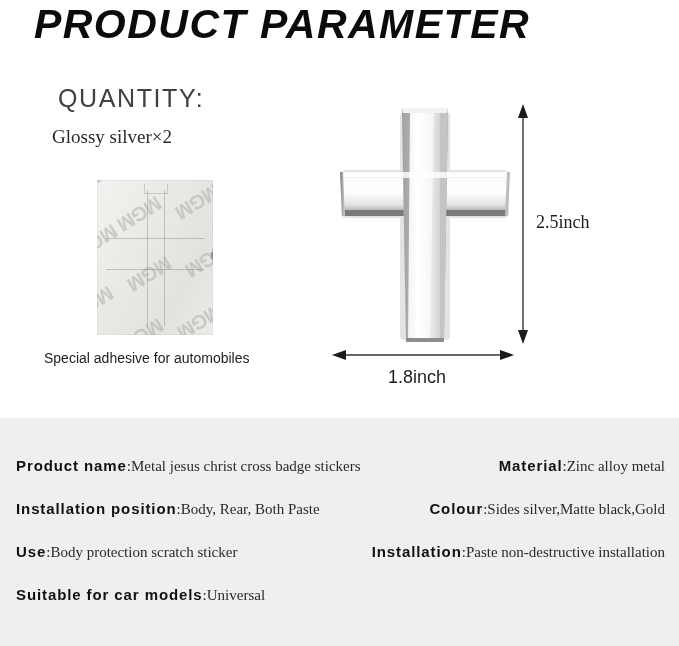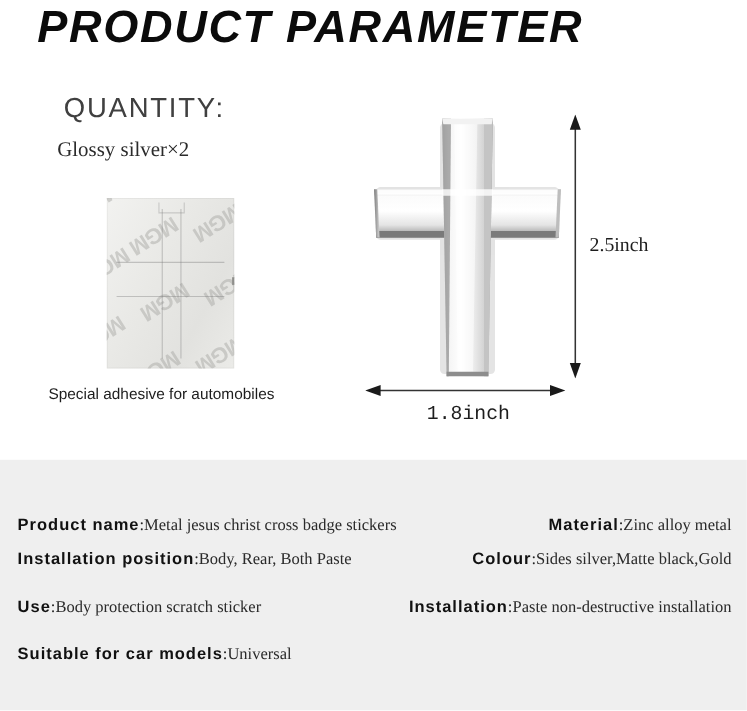--- a/index.html
+++ b/index.html
@@ -175,21 +175,21 @@
     top: 212px;
     font-family: "Liberation Serif", serif;
     font-size: 18px;
     color: #1d1d1d;
     white-space: nowrap;
   }
   .dim-label-h {
     position: absolute;
     left: 388px;
     top: 367px;
-    font-family: Liberation Mono, monospace;
+    font-family: Liberation Sans, sans-serif;
     font-size: 18px;
     color: #1d1d1d;
     white-space: nowrap;
   }
 
   
   .spec-panel {
     position: absolute;
     left: 0;
     top: 418px;
@@ -214,21 +214,21 @@
     font-size: 15px;
     color: #222222;
   }
   .spec-value {
     font-family: "Liberation Serif", serif;
     font-size: 15px;
     color: #2a2a2a;
   }
   .r-left  { left: 16px; }
   .r-right { right: 14px; }
-  .row-y1 { top: 470px; }
+  .row-y1 { top: 458px; }
   .row-y2 { top: 501px; }
   .row-y3 { top: 544px; text-align: center; }
   .row-y4 { top: 587px; }
 </style>
 </head>
 <body>
 
 <div class="title">PRODUCT PARAMETER</div>
 
 <div class="quantity-label">QUANTITY:</div>

